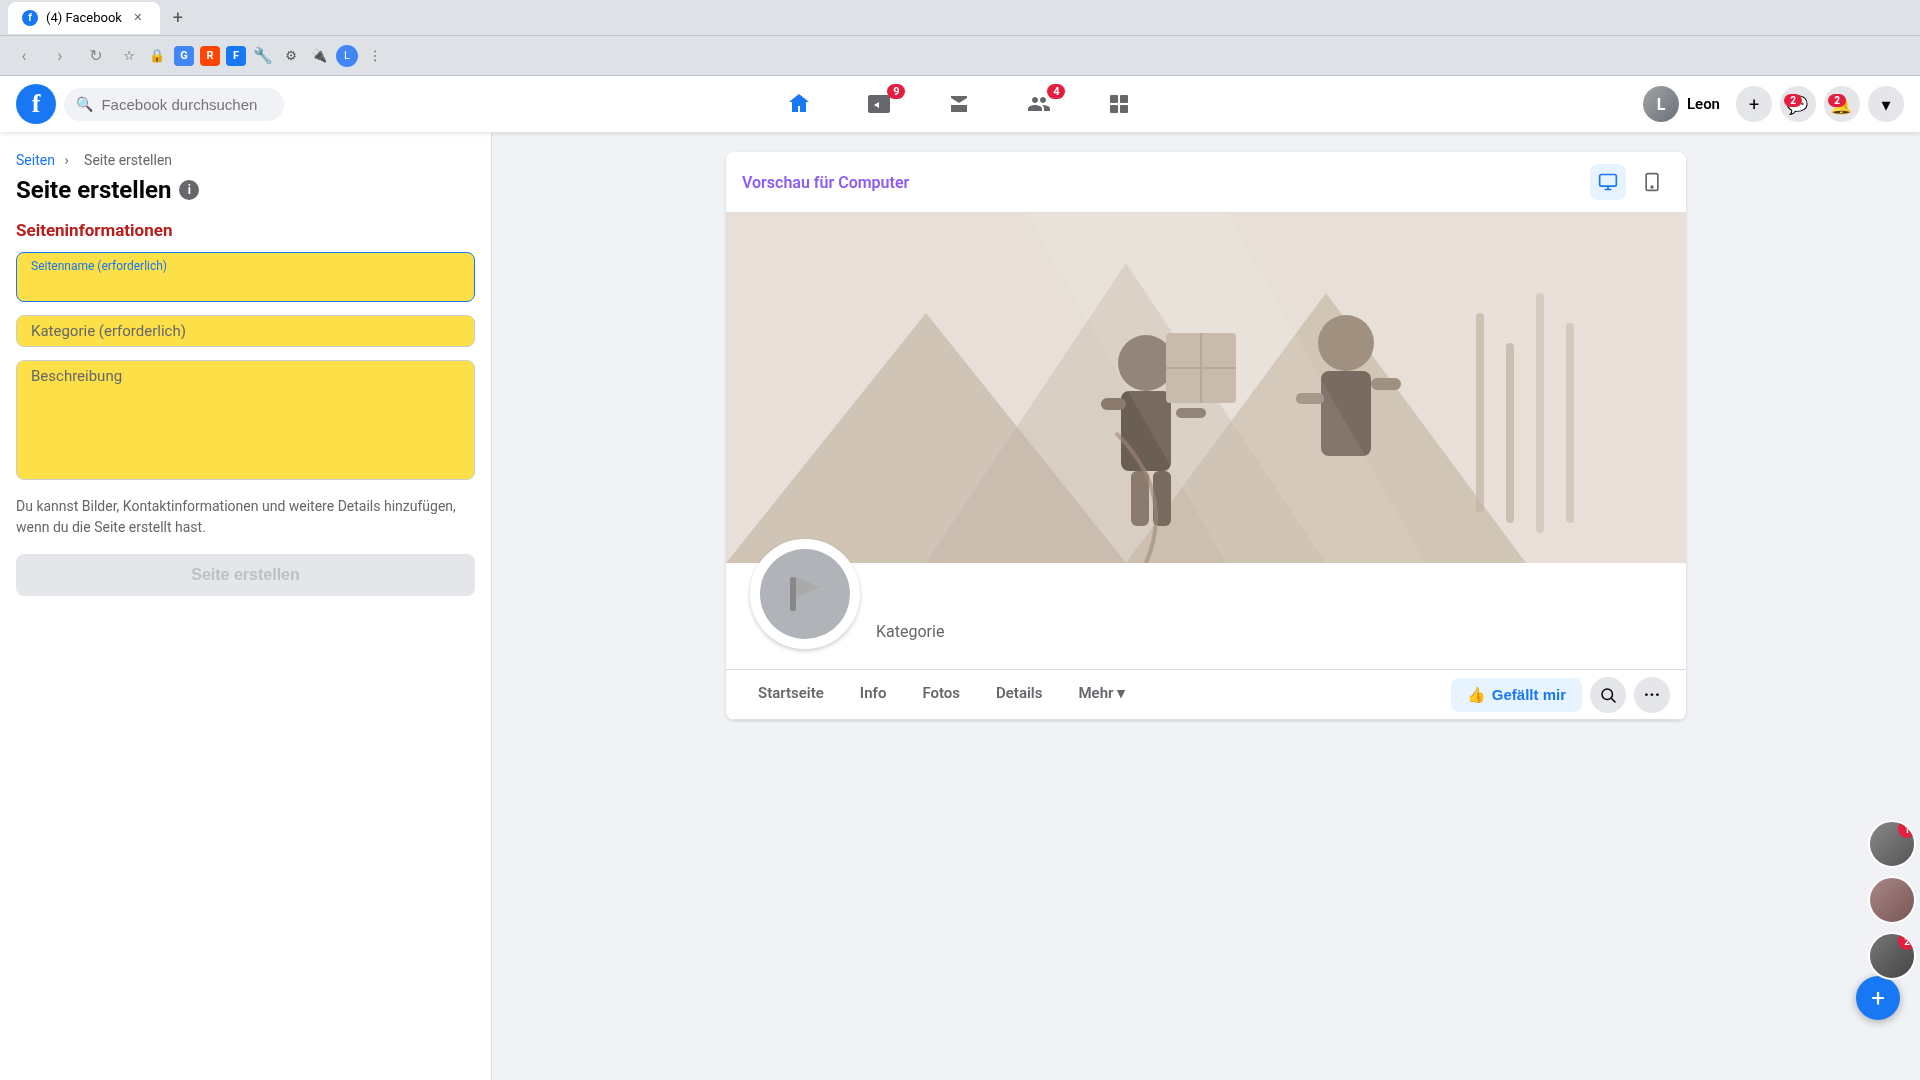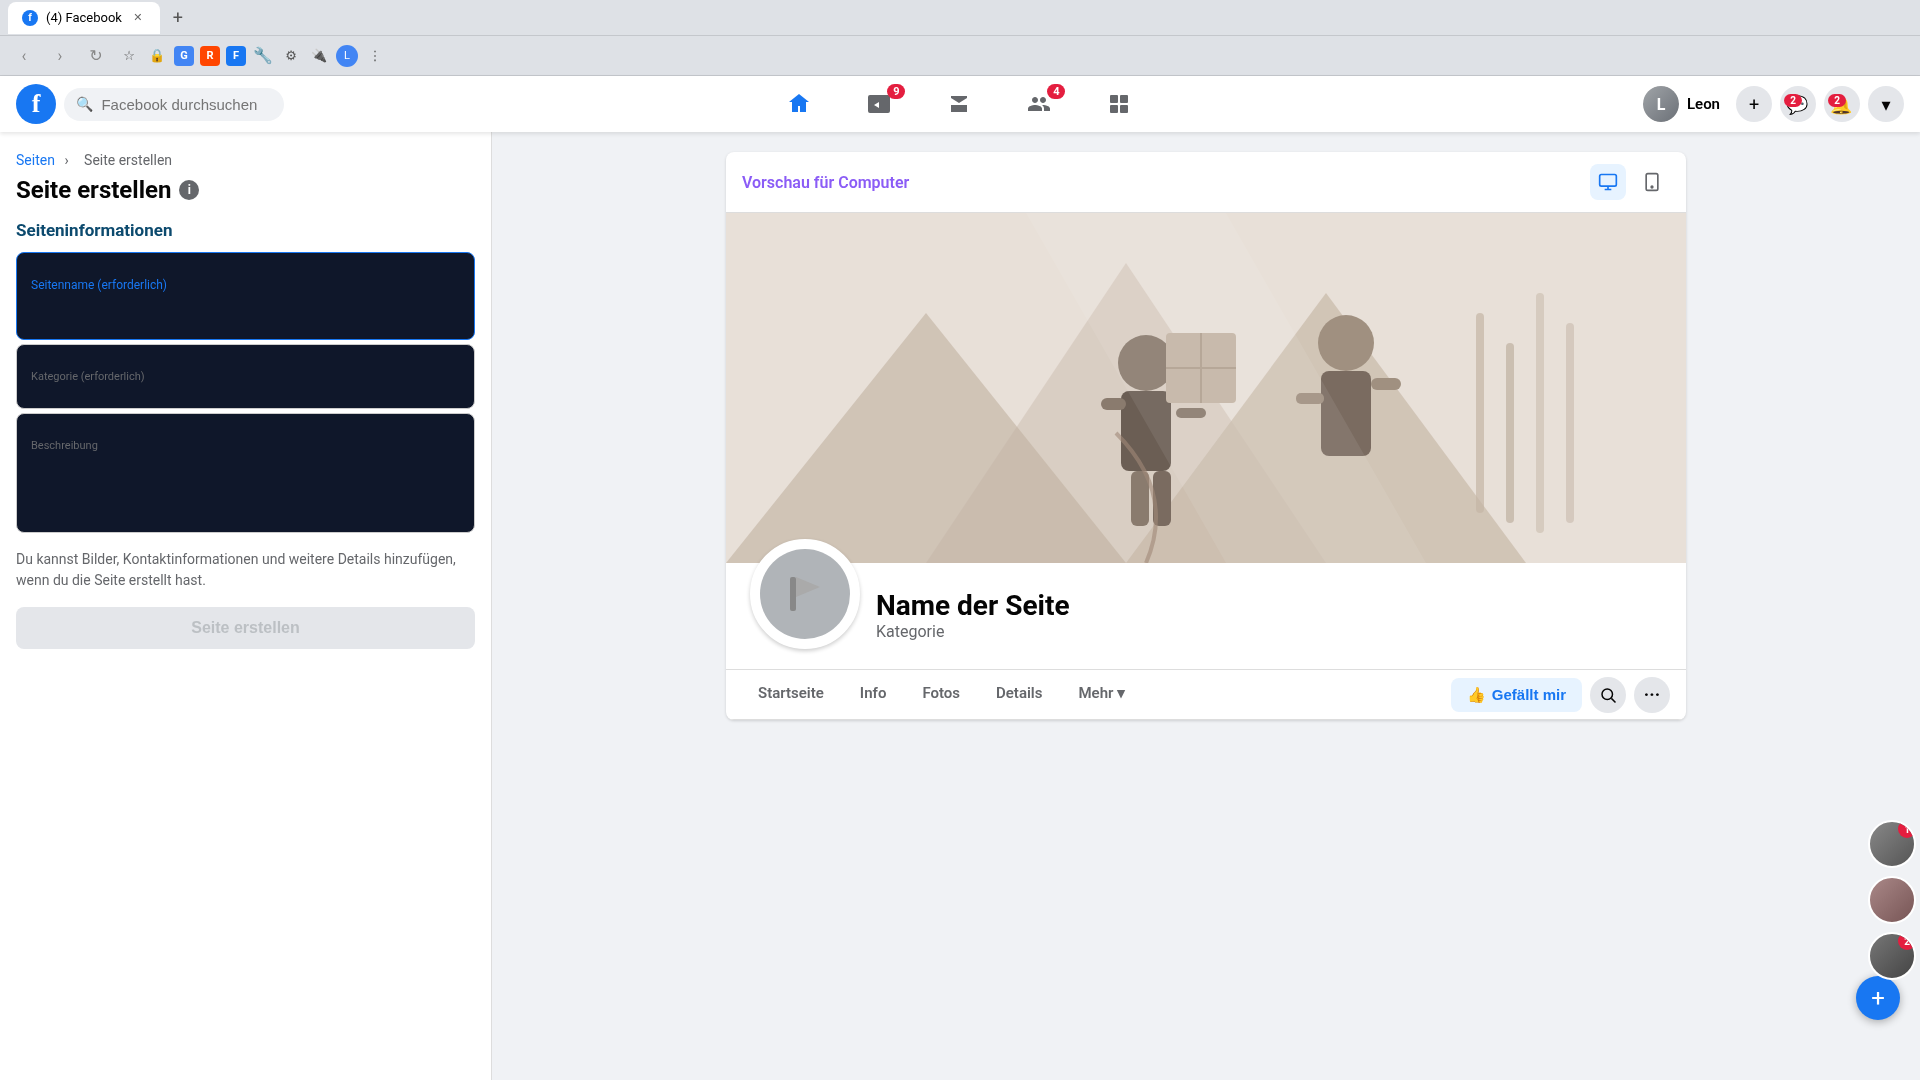--- a/index.html
+++ b/index.html
@@ -275,49 +275,49 @@
       display: flex;
       align-items: center;
       justify-content: center;
       font-size: 12px;
       font-weight: bold;
       cursor: pointer;
     }
     .section-title {
       font-size: 17px;
       font-weight: 700;
-      color: #0c4a6e;
+      color: #b91c1c;
       margin: 16px 0 12px;
     }
     .form-field {
       border: 1.5px solid #ccc;
       border-radius: 8px;
-      padding: 25px 14px;
-      margin-bottom: 4px;
-      background: #0f172a;
+      padding: 6px 14px;
+      margin-bottom: 13px;
+      background: #fde047;
       cursor: text;
     }
     .form-field.active { border-color: #1877f2; }
     .form-field-label {
       font-size: 12px;
       color: #1877f2;
       margin-bottom: 4px;
     }
     .form-field input, .form-field textarea {
       border: none;
       outline: none;
       width: 100%;
       font-size: 15px;
       color: #050505;
       background: transparent;
       resize: none;
       font-family: inherit;
     }
     .form-field-placeholder {
-      font-size: 11px;
+      font-size: 15px;
       color: #65676b;
     }
     .helper-text {
       font-size: 14px;
       color: #65676b;
       margin-bottom: 16px;
       line-height: 1.5;
     }
     .helper-text a { color: #1877f2; text-decoration: none; }
     .description-field {
@@ -762,21 +762,20 @@
         <div class="profile-pic">
           <div class="profile-pic-inner">
 
             <svg width="50" height="50" viewBox="0 0 50 50">
               <rect x="10" y="8" width="6" height="34" rx="2" fill="#888"></rect>
               <polygon points="16,8 40,18 16,28" fill="#aaa"></polygon>
             </svg>
           </div>
         </div>
         <div class="profile-info">
-          <div class="profile-name">Name der Seite</div>
           <div class="profile-category">Kategorie</div>
         </div>
       </div>
 
       <div class="page-tabs">
         <div class="page-tab">Startseite</div>
         <div class="page-tab">Info</div>
         <div class="page-tab">Fotos</div>
         <div class="page-tab">Details</div>
         <div class="page-tab">Mehr ▾</div>

